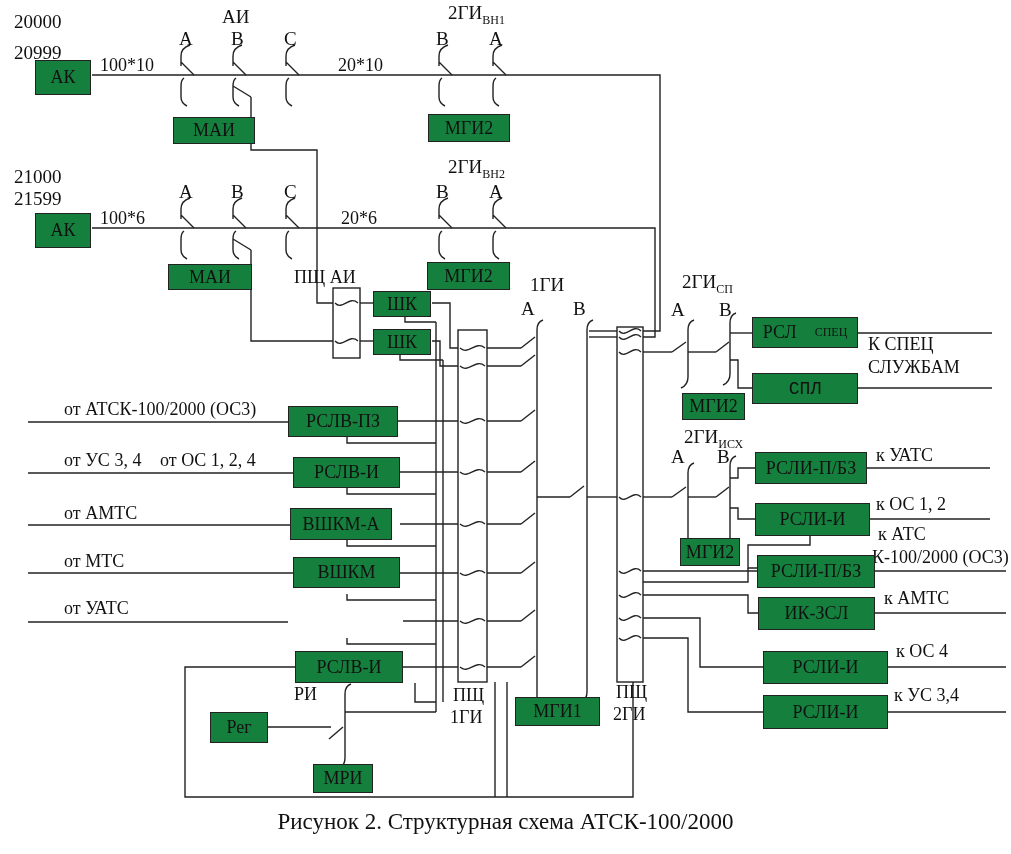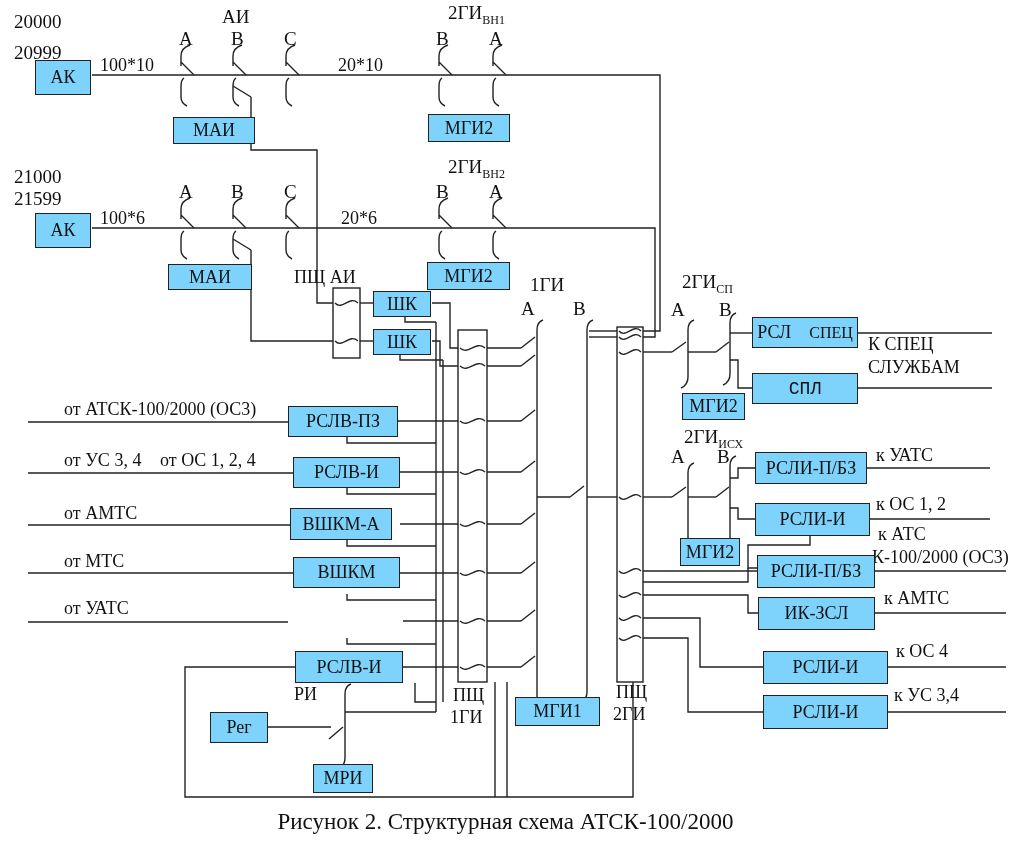--- a/index.html
+++ b/index.html
@@ -7,25 +7,25 @@
     position:relative;width:1011px;height:854px;background:#ffffff;
     font-family:"Liberation Serif","DejaVu Serif",serif;color:#111;overflow:hidden;
   }
   #wiring{position:absolute;left:0;top:0;}
   .lbl{position:absolute;font-size:18px;line-height:1.05;white-space:nowrap;}
   .num{font-size:19px;}
   .letter{font-size:19px;}
   .stage-title{font-size:19px;}
   .stage-title sub{font-size:12px;}
   .box{
-    position:absolute;border:1.6px solid #222;background:#7dd3fc;
+    position:absolute;border:1.6px solid #222;background:#15803d;
     display:flex;align-items:center;justify-content:center;
     font-size:18px;white-space:nowrap;box-sizing:border-box;
   }
-  .box sub{font-size:16px;margin-left:18px;}
+  .box sub{font-size:12px;margin-left:18px;}
   .caption{position:absolute;left:0;top:809px;width:1011px;text-align:center;font-size:23px;}
 </style>
 </head>
 <body>
 <div id="stage">
 
 <svg id="wiring" width="1011" height="854">
       <g fill="none" stroke="#222" stroke-width="1.4">
         <path d="M92,75 H660 V331 H643"></path>
         <path d="M617,331 H589"></path>

